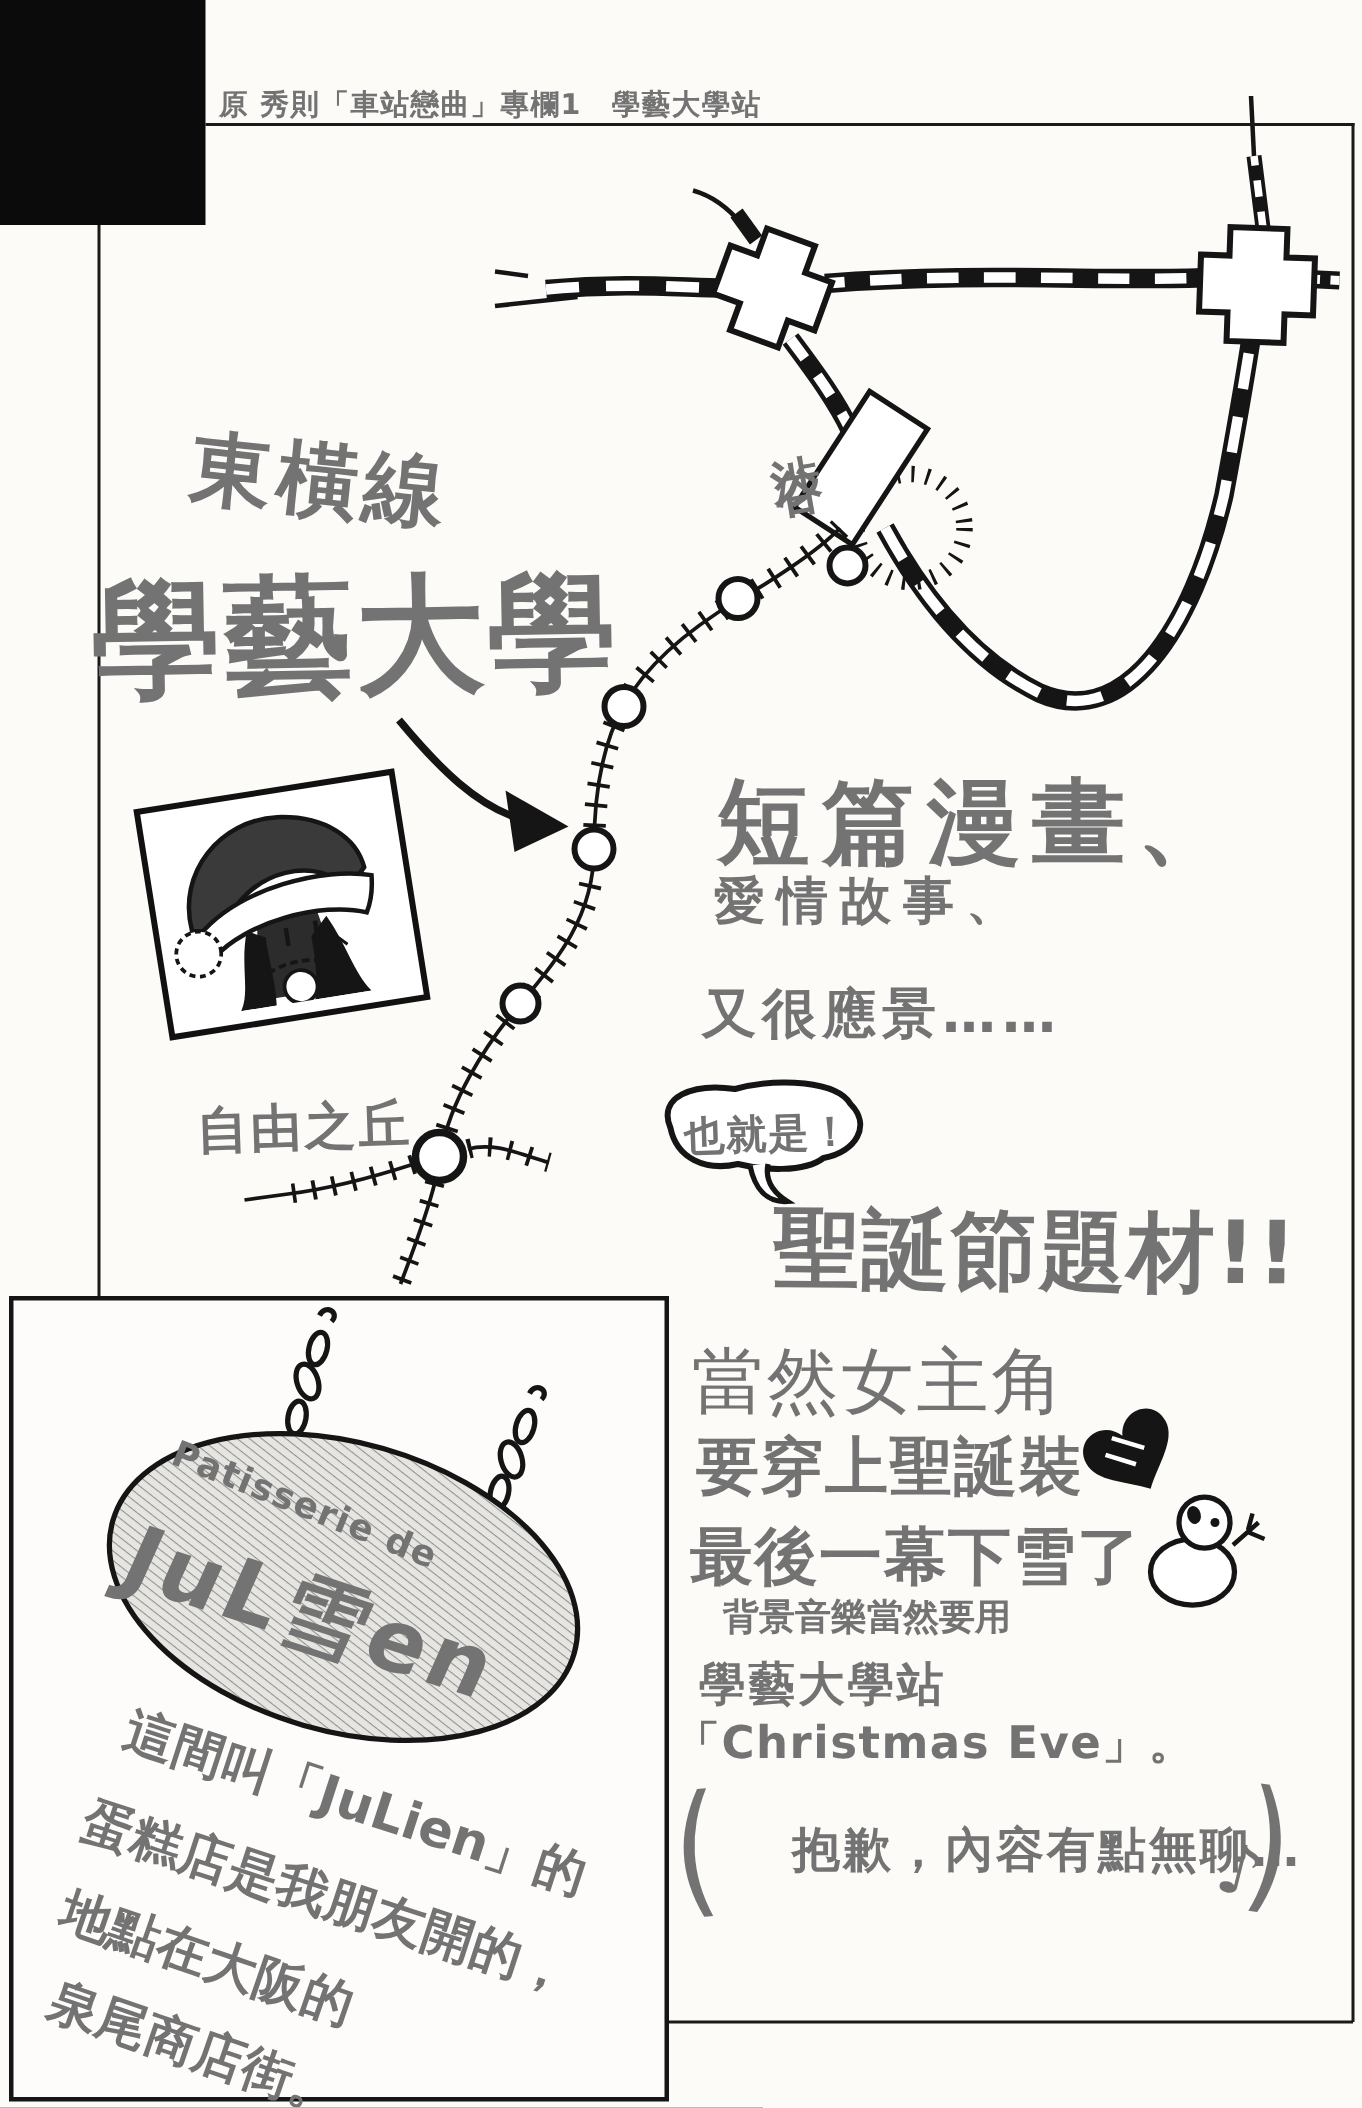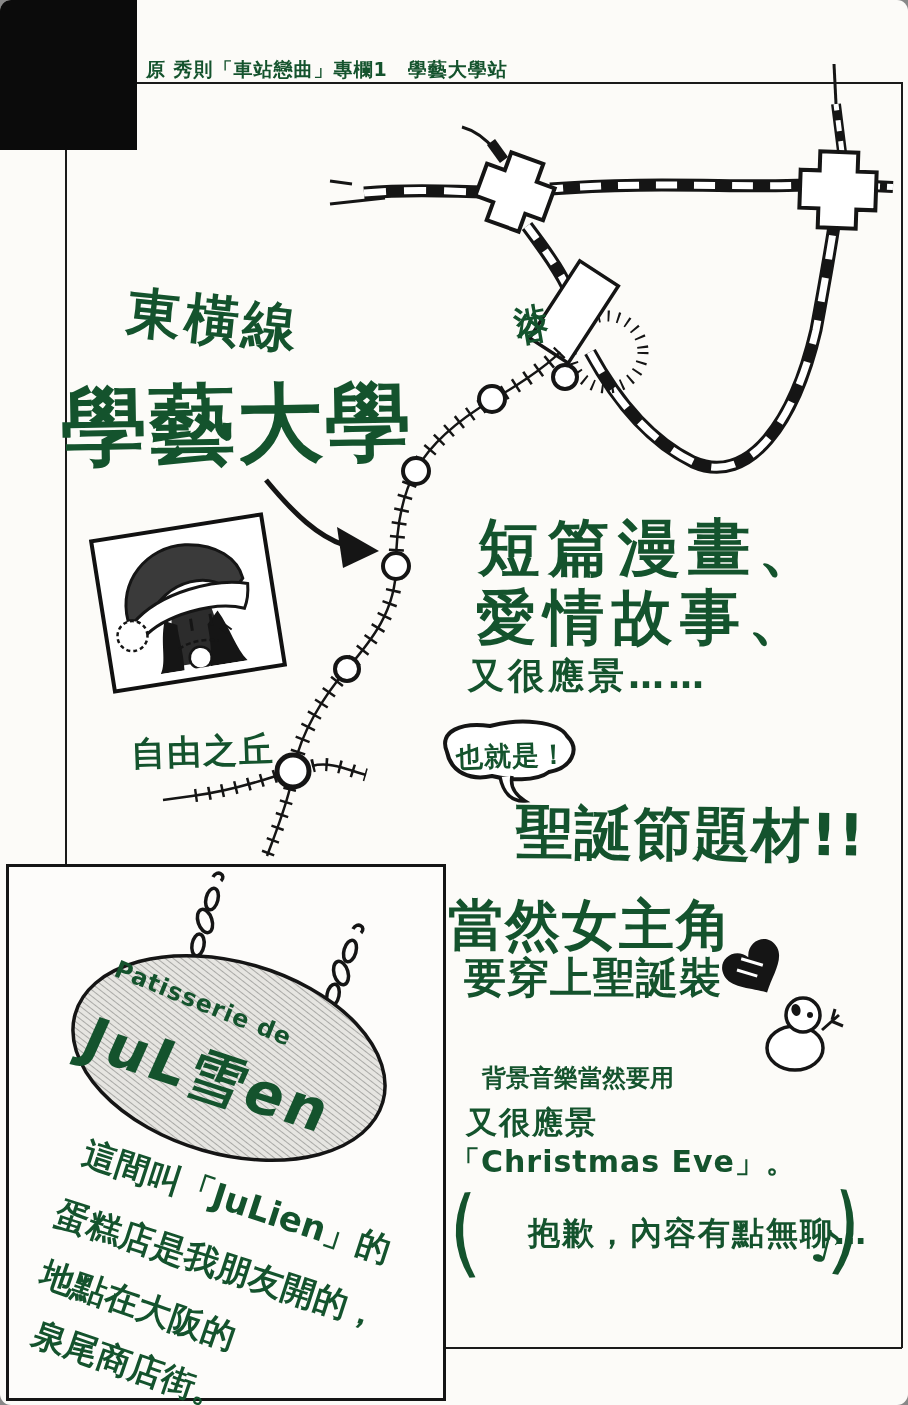--- a/index.html
+++ b/index.html
@@ -1,37 +1,37 @@
 <!DOCTYPE html>
 <html><head>
 <meta charset="utf-8">
 <style>
   html,body{margin:0;padding:0;background:#888;}
   #page{position:relative;width:908px;height:1405px;background:#fcfbf8;overflow:hidden;
-        font-family:"DejaVu Sans","Liberation Sans",sans-serif;color:#14532d;border-radius:11px;}
+        font-family:"DejaVu Sans","Liberation Sans",sans-serif;color:#737373;}
   .abs{position:absolute;white-space:nowrap;}
   
   #black-corner{left:0;top:0;width:137px;height:150px;background:#0b0b0b;}
   #header-rule{left:137px;top:82px;width:766px;height:2px;background:#1a1a1a;}
   #right-border{left:901px;top:82px;width:2px;height:1266px;background:#1a1a1a;}
   #bottom-rule{left:443px;top:1347px;width:459px;height:2px;background:#1a1a1a;}
   #left-border{left:65px;top:150px;width:2px;height:716px;background:#1a1a1a;}
   #header-text{left:146px;top:57px;font-size:19px;font-weight:700;letter-spacing:1px;}
   
   #line-name{left:131px;top:276px;font-size:54px;font-weight:700;letter-spacing:4px;transform:rotate(6deg);transform-origin:left top;}
   #featured-station{left:60px;top:370px;font-size:86px;font-weight:700;letter-spacing:2px;transform:rotate(-1deg);transform-origin:left top;}
   #shibuya-label{left:500px;top:278px;font-size:33px;font-weight:700;writing-mode:vertical-rl;letter-spacing:8px;transform:rotate(-10deg);transform-origin:center top;}
   #jiyugaoka-label{left:131px;top:729px;font-size:34px;font-weight:700;letter-spacing:2px;transform:rotate(-2deg);}
   
   #intro-0{left:478px;top:506px;font-size:62px;font-weight:700;letter-spacing:8px;}
-  #intro-1{left:476px;top:578px;font-size:60px;font-weight:700;letter-spacing:8px;}
+  #intro-1{left:476px;top:578px;font-size:34px;font-weight:700;letter-spacing:8px;}
   #intro-2{left:468px;top:652px;font-size:36px;font-weight:700;letter-spacing:4px;}
   #bubble-label{left:456px;top:738px;font-size:27px;font-weight:700;letter-spacing:1px;transform:rotate(-2deg);}
   #headline{left:516px;top:794px;font-size:58px;font-weight:700;letter-spacing:1px;transform:rotate(0.6deg);transform-origin:left top;}
-  #body-0{left:448px;top:889px;font-size:55px;font-weight:700;letter-spacing:2px;}
+  #body-0{left:461px;top:889px;font-size:48px;font-weight:400;letter-spacing:2px;}
   #body-1{left:464px;top:950px;font-size:42px;font-weight:700;letter-spacing:1px;text-align:right;}
   #body-2{left:460px;top:1010px;font-size:42px;font-weight:700;letter-spacing:1px;}
   #music-0{left:482px;top:1062px;font-size:24px;font-weight:700;}
   #music-1{left:466px;top:1102px;font-size:31px;font-weight:700;letter-spacing:2px;}
   #music-2{left:450px;top:1142px;font-size:30px;font-weight:700;letter-spacing:1px;}
   #aside-open{left:446px;top:1178px;font-size:96px;font-weight:400;transform:scaleX(.8) rotate(-4deg);transform-origin:left top;}
   #aside-text{left:484px;top:1212px;font-size:32px;font-weight:700;letter-spacing:2px;margin-left:44px;}
   #aside-note{left:812px;top:1220px;font-size:46px;font-weight:700;transform:rotate(14deg);}
   #aside-close{left:836px;top:1172px;font-size:96px;font-weight:400;transform:scaleX(.8) rotate(7deg);transform-origin:left top;}
   
@@ -170,22 +170,23 @@
     </svg>
   </div>
 
   <div class="abs" id="intro-0">短篇漫畫、</div>
   <div class="abs" id="intro-1">愛情故事、</div>
   <div class="abs" id="intro-2">又很應景……</div>
   <div class="abs" id="bubble-label">也就是！</div>
   <div class="abs" id="headline">聖誕節題材!!</div>
   <div class="abs" id="body-0">當然女主角</div>
   <div class="abs" id="body-1">要穿上聖誕裝</div>
+  <div class="abs" id="body-2">最後一幕下雪了</div>
   <div class="abs" id="music-0">背景音樂當然要用</div>
-  <div class="abs" id="music-1">又很應景</div>
+  <div class="abs" id="music-1">學藝大學站</div>
   <div class="abs" id="music-2">「Christmas Eve」。</div>
   <div class="abs" id="aside-open">(</div>
   <div class="abs" id="aside-text">抱歉，內容有點無聊…</div>
   <div class="abs" id="aside-note">♪</div>
   <div class="abs" id="aside-close">)</div>
 
   <div class="abs" id="shop-box">
     <svg id="shop-svg" width="434" height="531" viewBox="0 0 434 531">
       <defs>
         <pattern id="hatch" width="5" height="5" patternUnits="userSpaceOnUse" patternTransform="rotate(22)">

